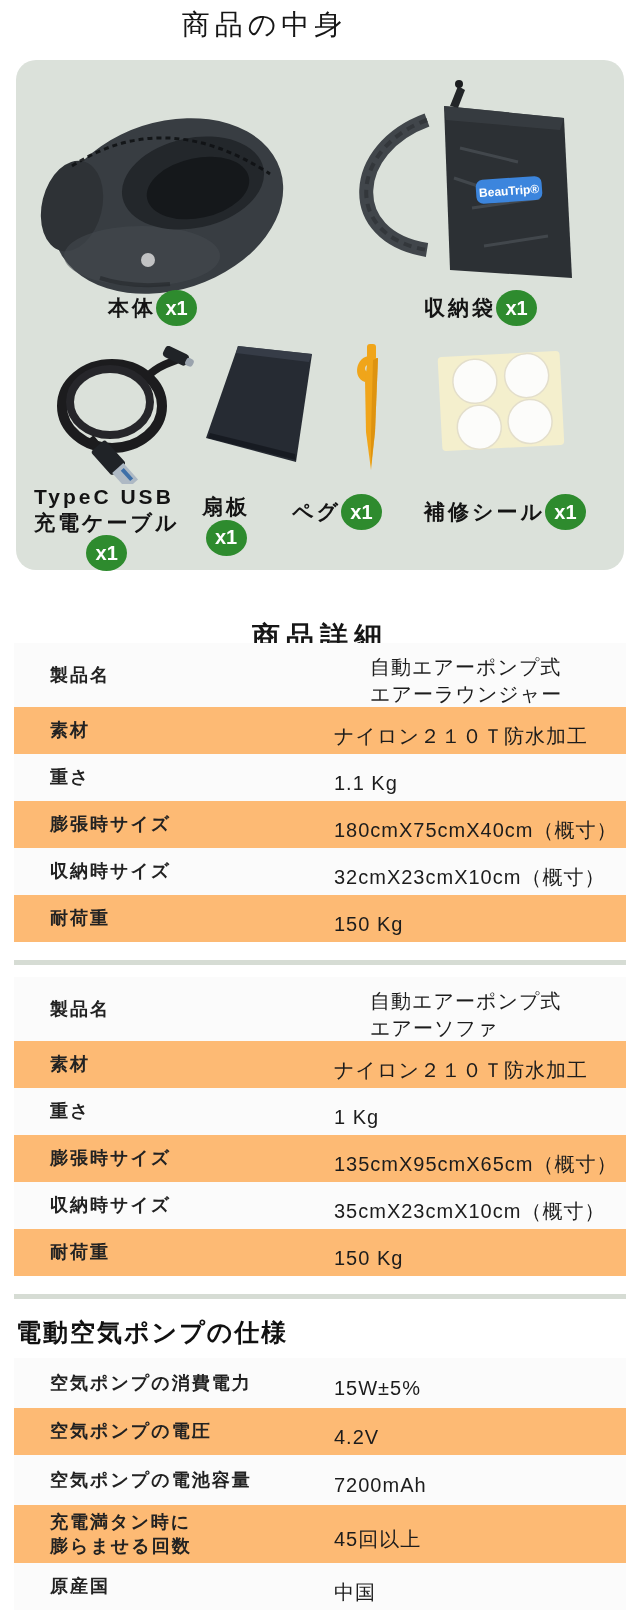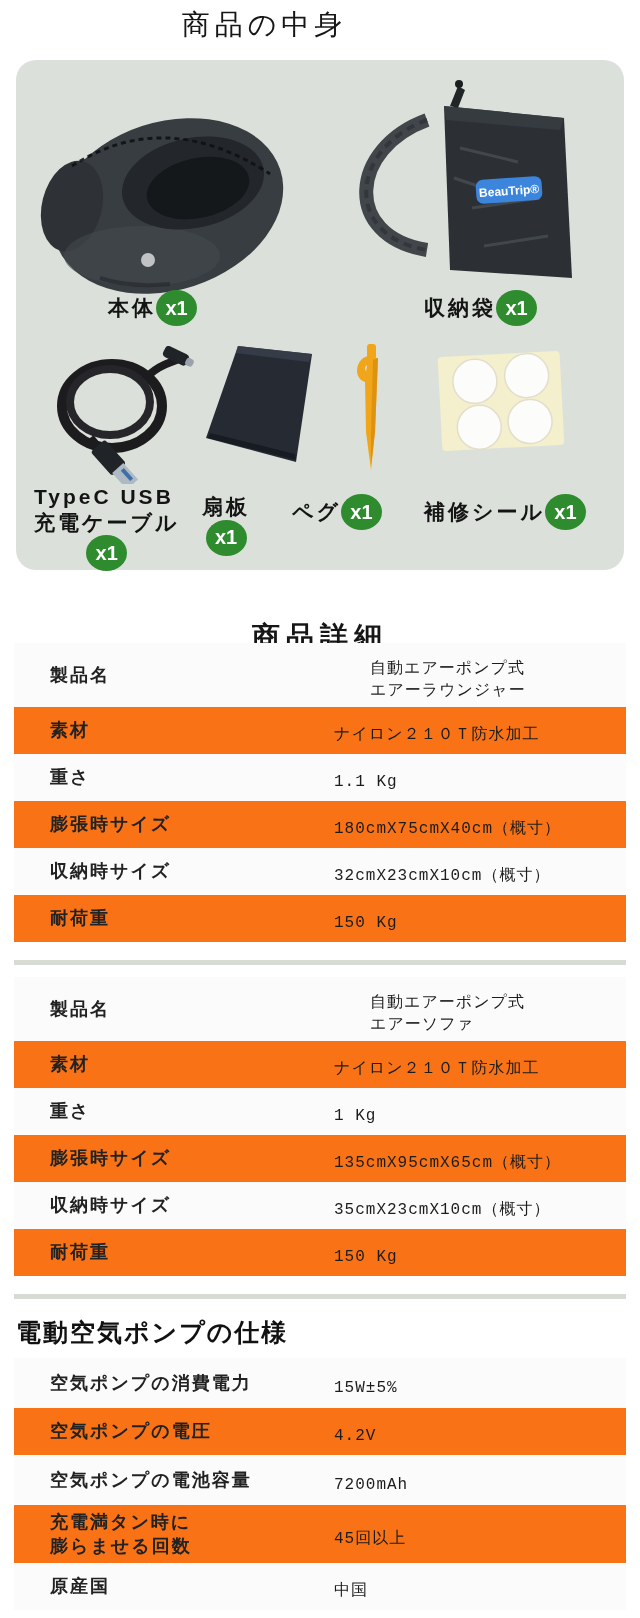--- a/index.html
+++ b/index.html
@@ -23,26 +23,26 @@
   .item-label{font-size:21px;font-weight:bold;letter-spacing:3px;color:#141414;
     white-space:pre-line;line-height:1.22;}
   .qty-badge{flex:0 0 auto;width:41px;height:36px;border-radius:50%;background:#2e8b2e;
     color:#ffffff;font-size:20px;font-weight:bold;display:flex;align-items:center;
     justify-content:center;letter-spacing:0;}
 
   
   .spec-table{position:absolute;left:14px;width:612px;}
   .spec-row{display:flex;align-items:center;padding-left:36px;box-sizing:border-box;}
   .spec-row.light{background:#fbfbfb;}
-  .spec-row.beige{background:#f97316;}
+  .spec-row.beige{background:#fdba74;}
   .h47{height:47px;} .h50{height:50px;} .h58{height:58px;} .h64{height:64px;gap:36px;}
   .spec-label{width:284px;flex:0 0 284px;font-size:18px;letter-spacing:2px;
     font-weight:bold;color:#222;white-space:pre-line;line-height:1.35;}
-  .spec-value{flex:1;font-size:16px;letter-spacing:1px;color:#1c1c1c;
-    font-family:Liberation Mono, monospace;
+  .spec-value{flex:1;font-size:20px;letter-spacing:1px;color:#1c1c1c;
+    font-family:Liberation Sans, sans-serif;
     white-space:pre-line;line-height:1.35;margin-top:11px;}
   .divider{position:absolute;left:14px;width:612px;height:5px;background:#d6dcd4;}
 </style>
 </head>
 <body>
 
 <div class="page">
 
   <div class="main-title">商品の中身</div>
 

